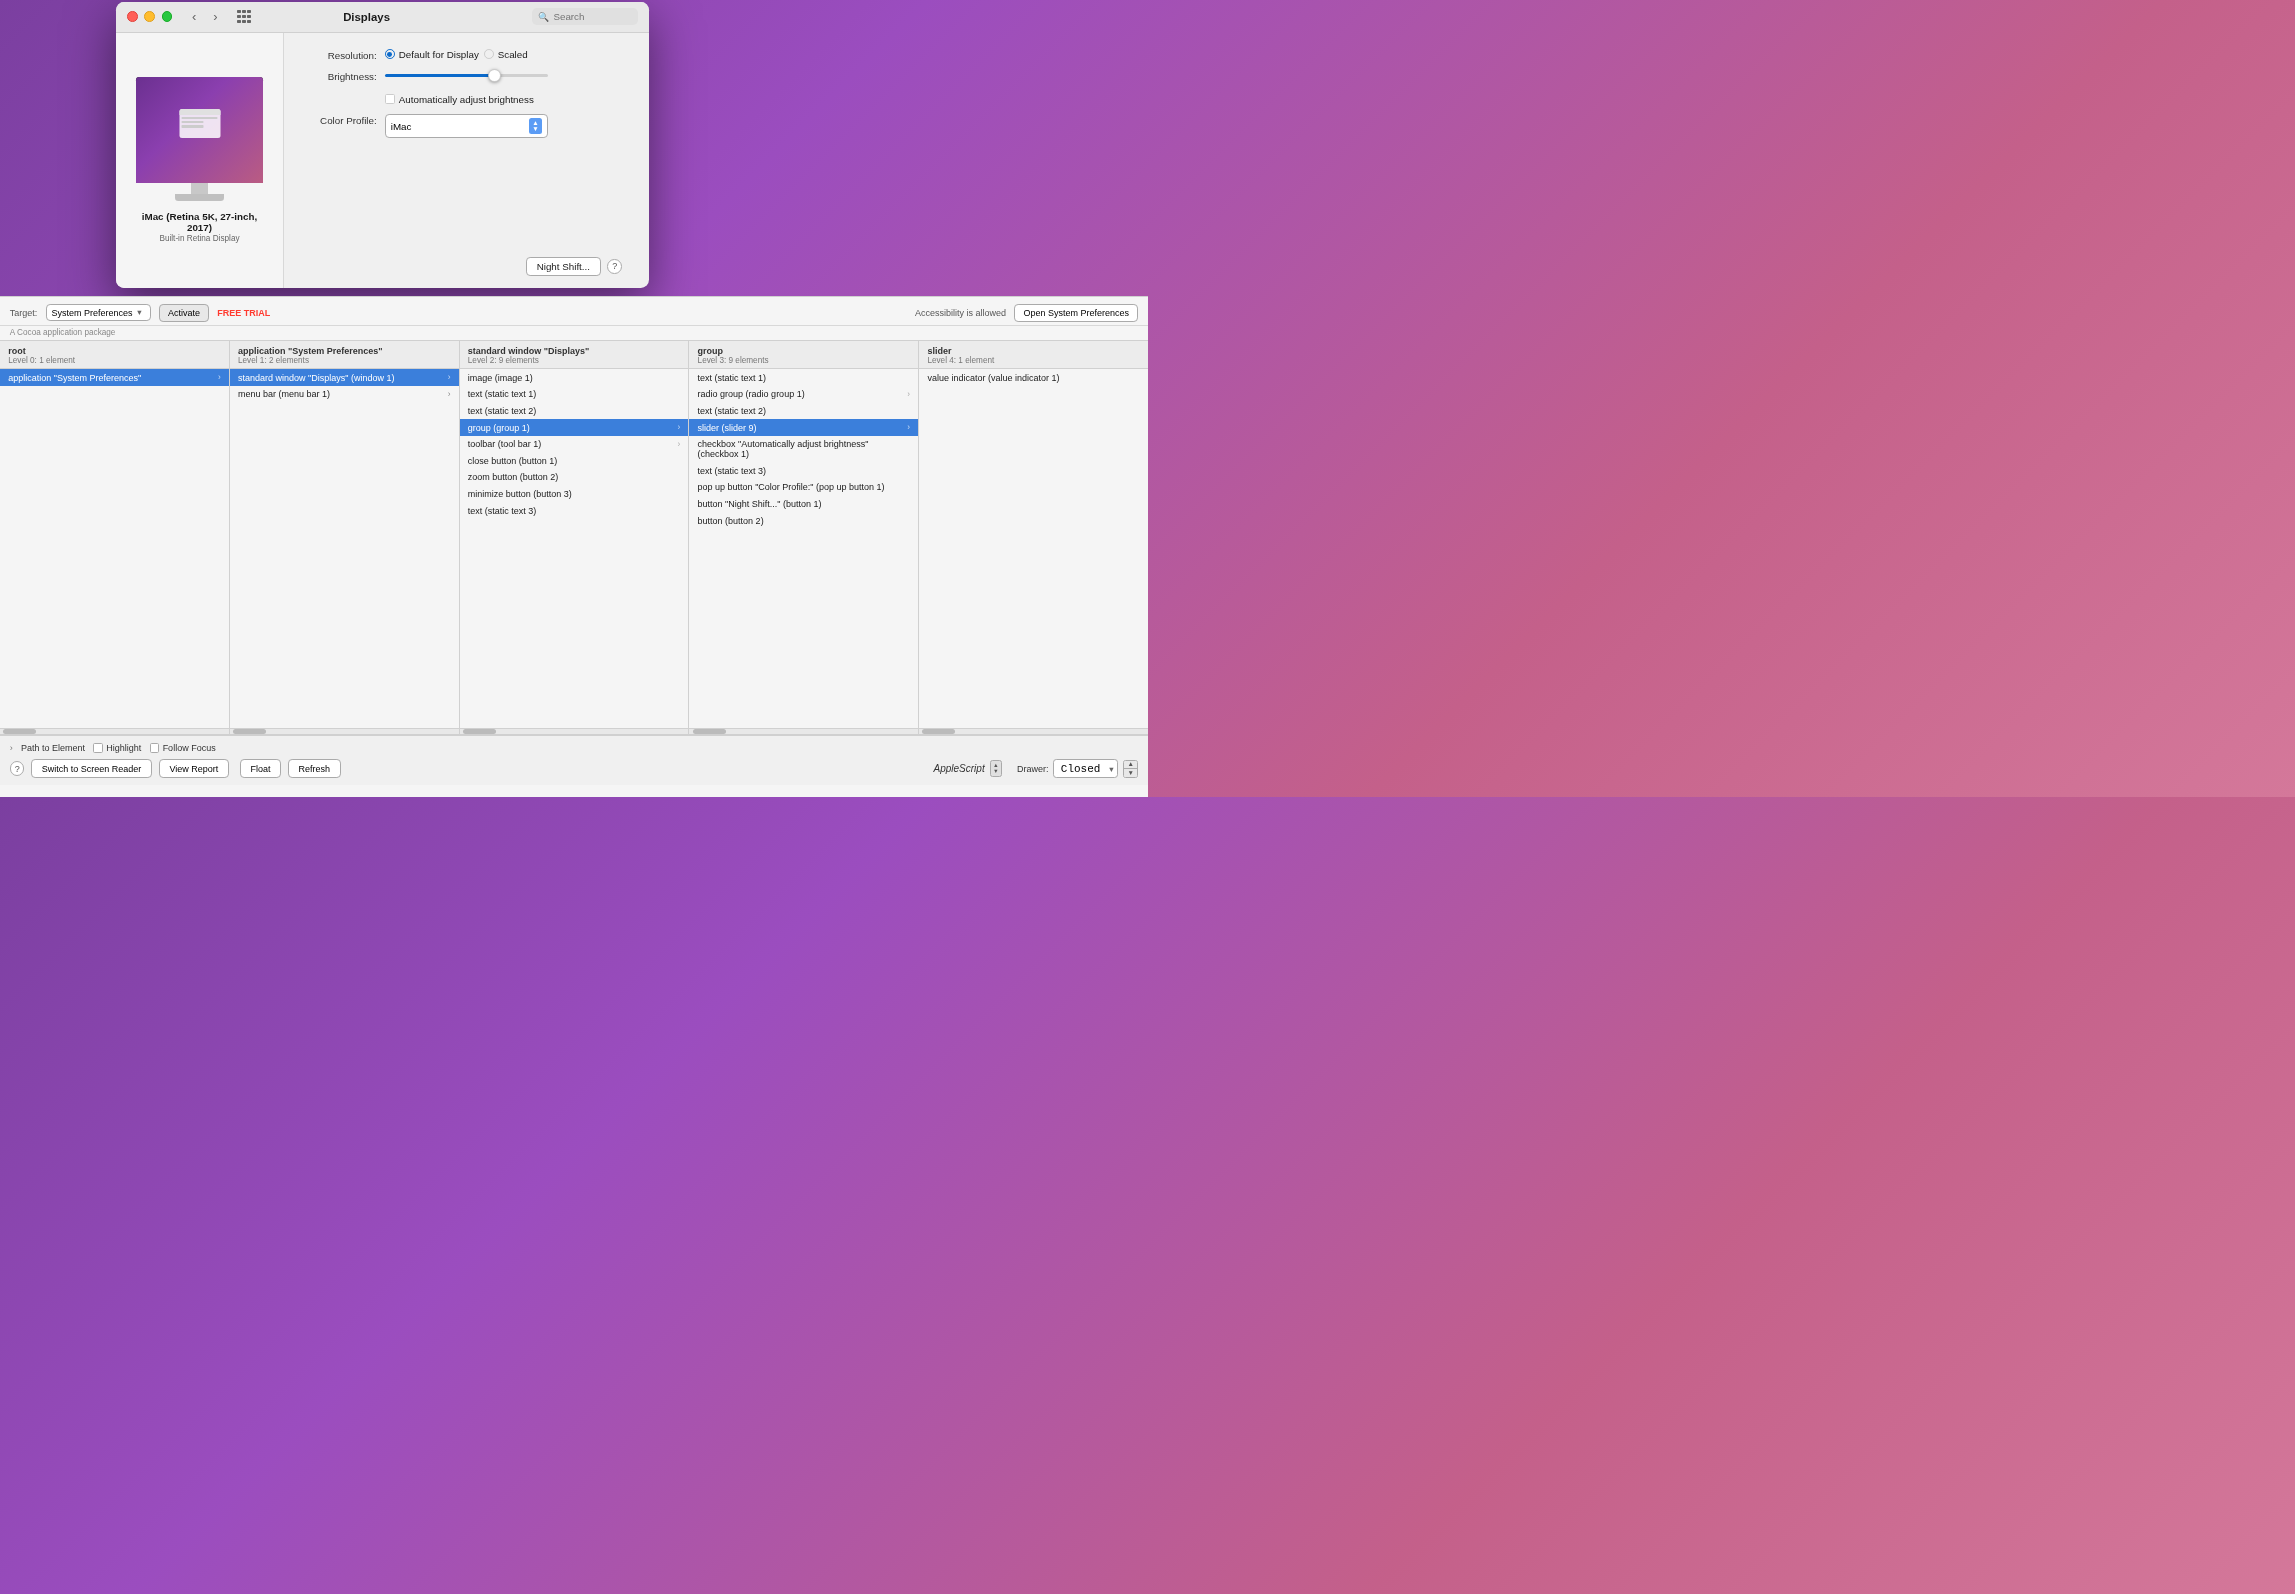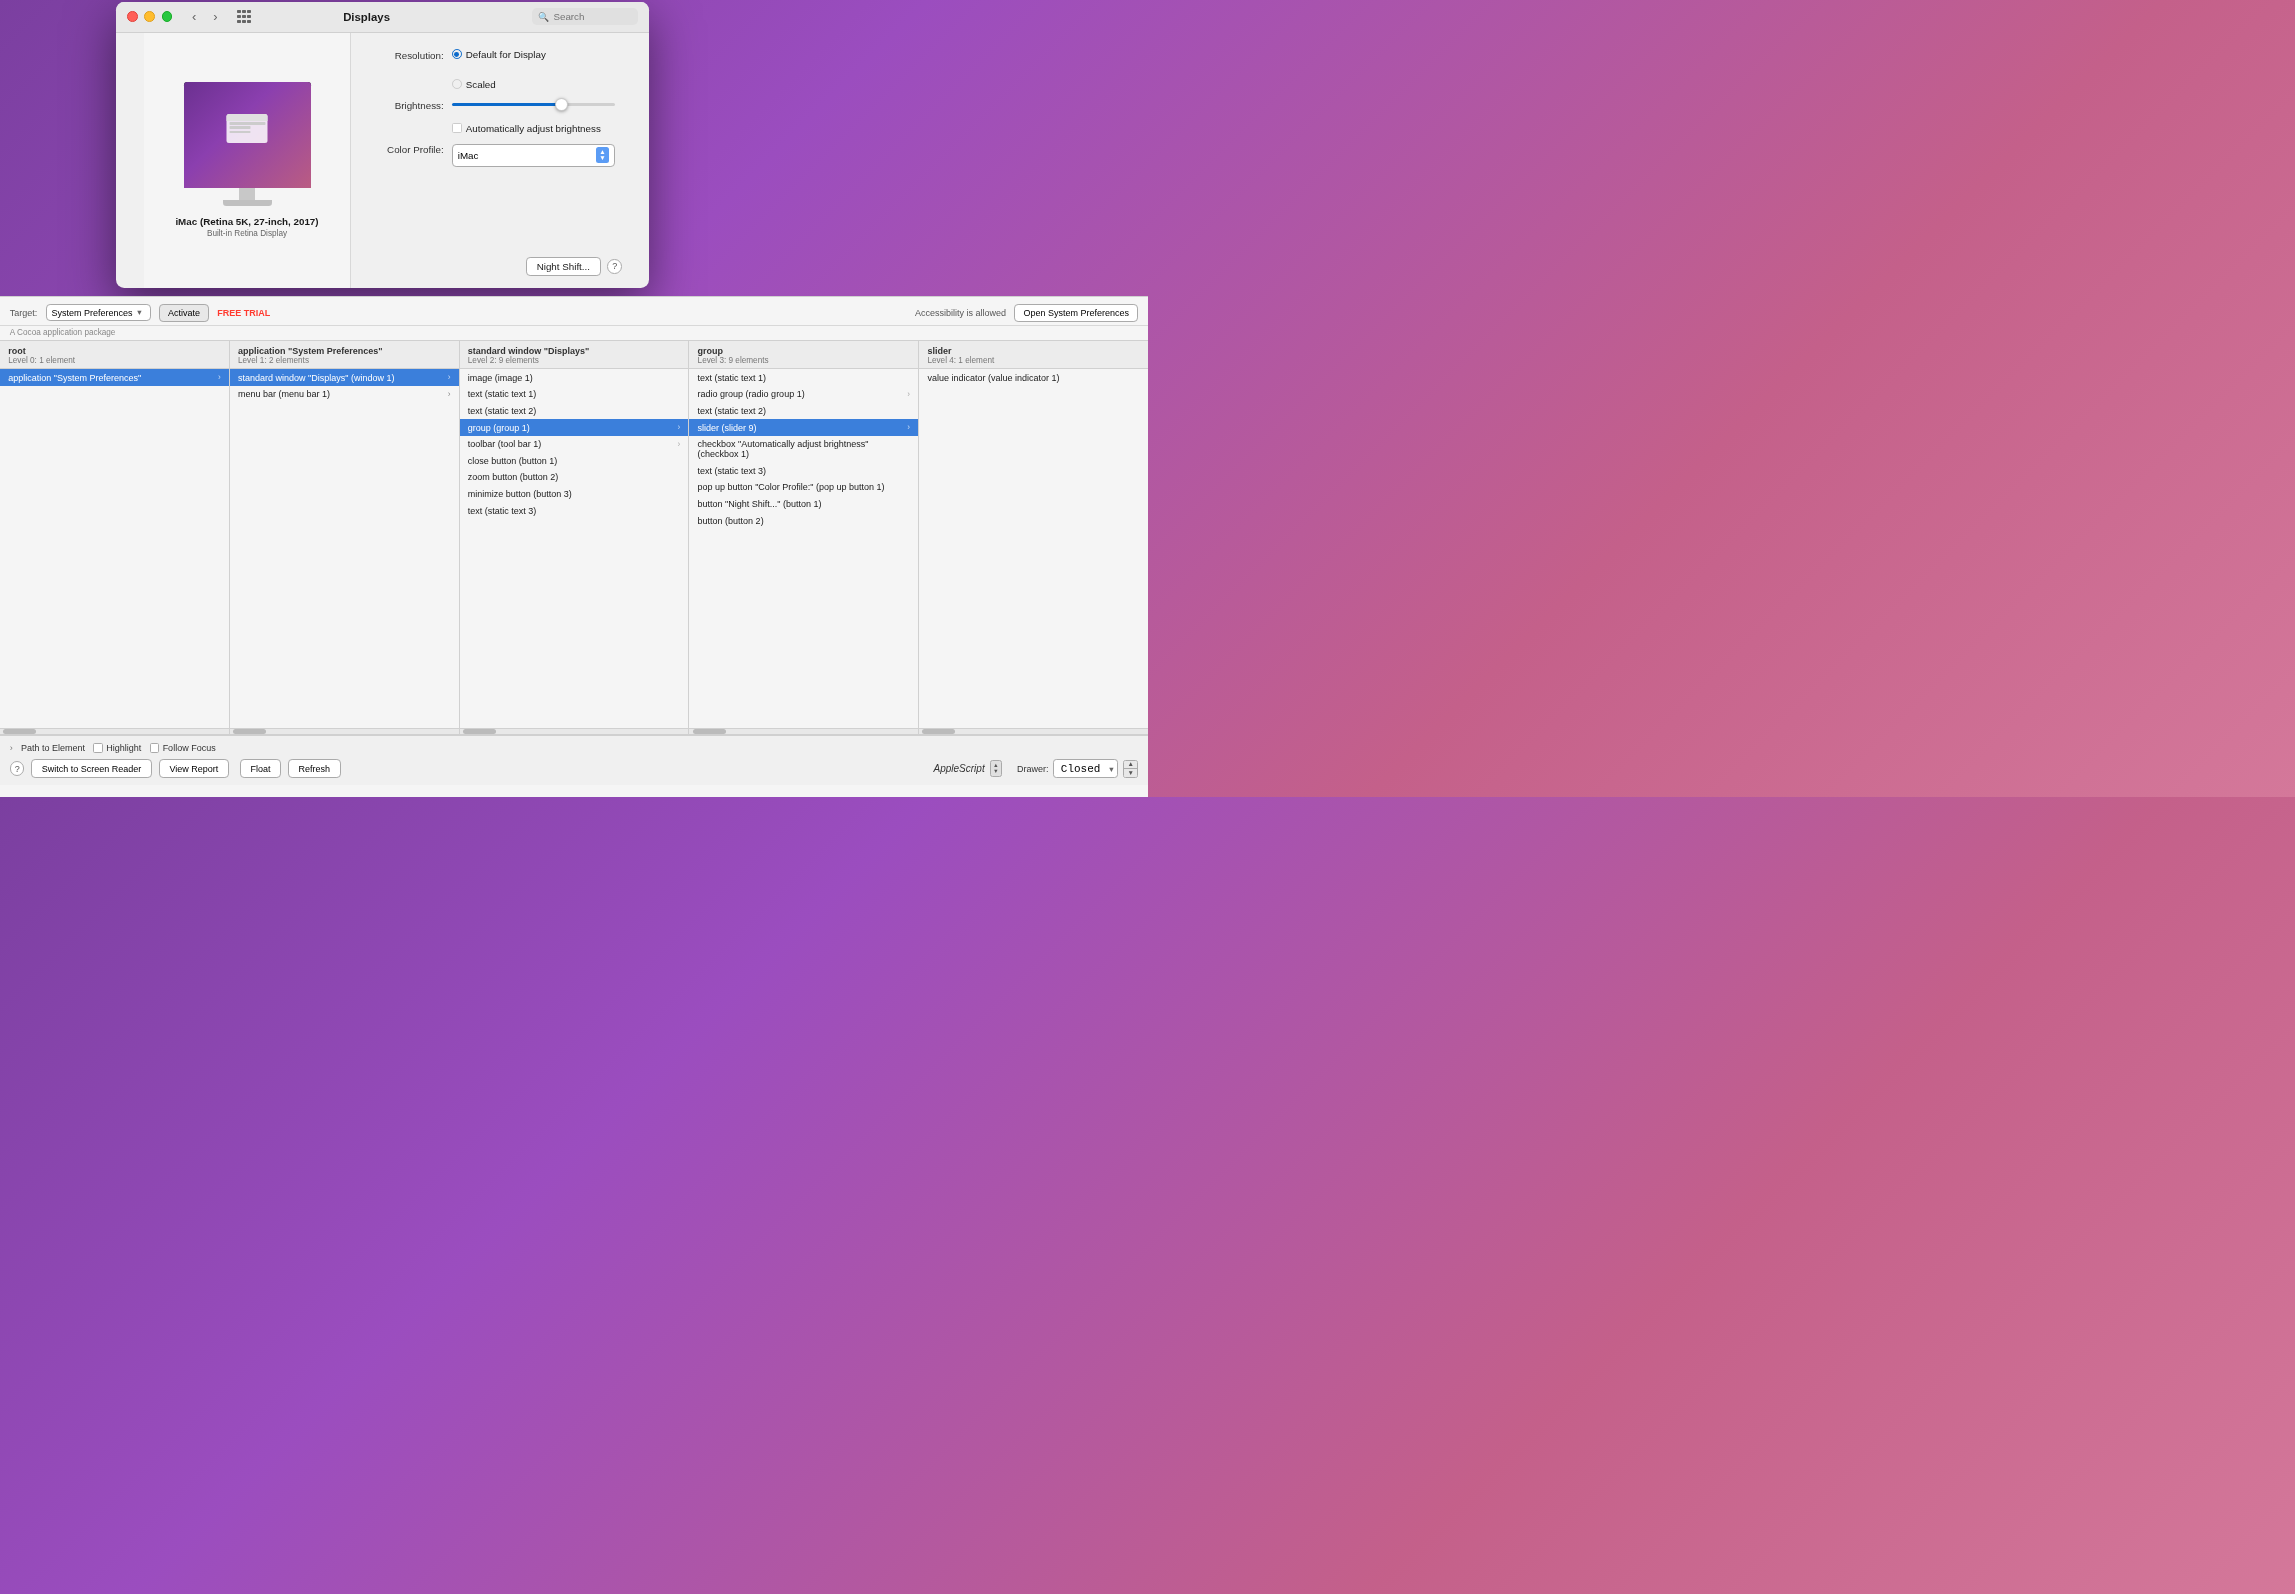--- a/index.html
+++ b/index.html
@@ -103,29 +103,28 @@
       outline: none;
       width: 82px;
     }
 
     .window-content {
       display: flex;
       height: calc(100% - 31px);
     }
 
     .display-preview {
-      width: 207px;
+      width: 168px;
       background: #f5f5f5;
       display: flex;
       flex-direction: column;
       align-items: center;
       justify-content: center;
       padding: 16.3px;
       border-right: 0.8px solid #d8d8d8;
-      margin-left: 28px;
     }
 
     .imac-monitor {
       width: 127px;
       height: 106px;
       background: #1a1a1a;
       border-radius: 3.3px 3.3px 0 0;
       overflow: hidden;
       position: relative;
     }
@@ -227,22 +226,22 @@
       color: #333;
       text-align: right;
       min-width: 78px;
       padding-top: 0.8px;
       font-weight: 400;
     }
 
     .setting-control {
       flex: 1;
       display: flex;
-      flex-direction: column;
-      gap: 19px;
+      flex-direction: row;
+      gap: 5px;
     }
 
     .radio-option {
       display: flex;
       align-items: center;
       gap: 4.1px;
       font-size: 9.8px;
       color: #1a1a1a;
     }
 

